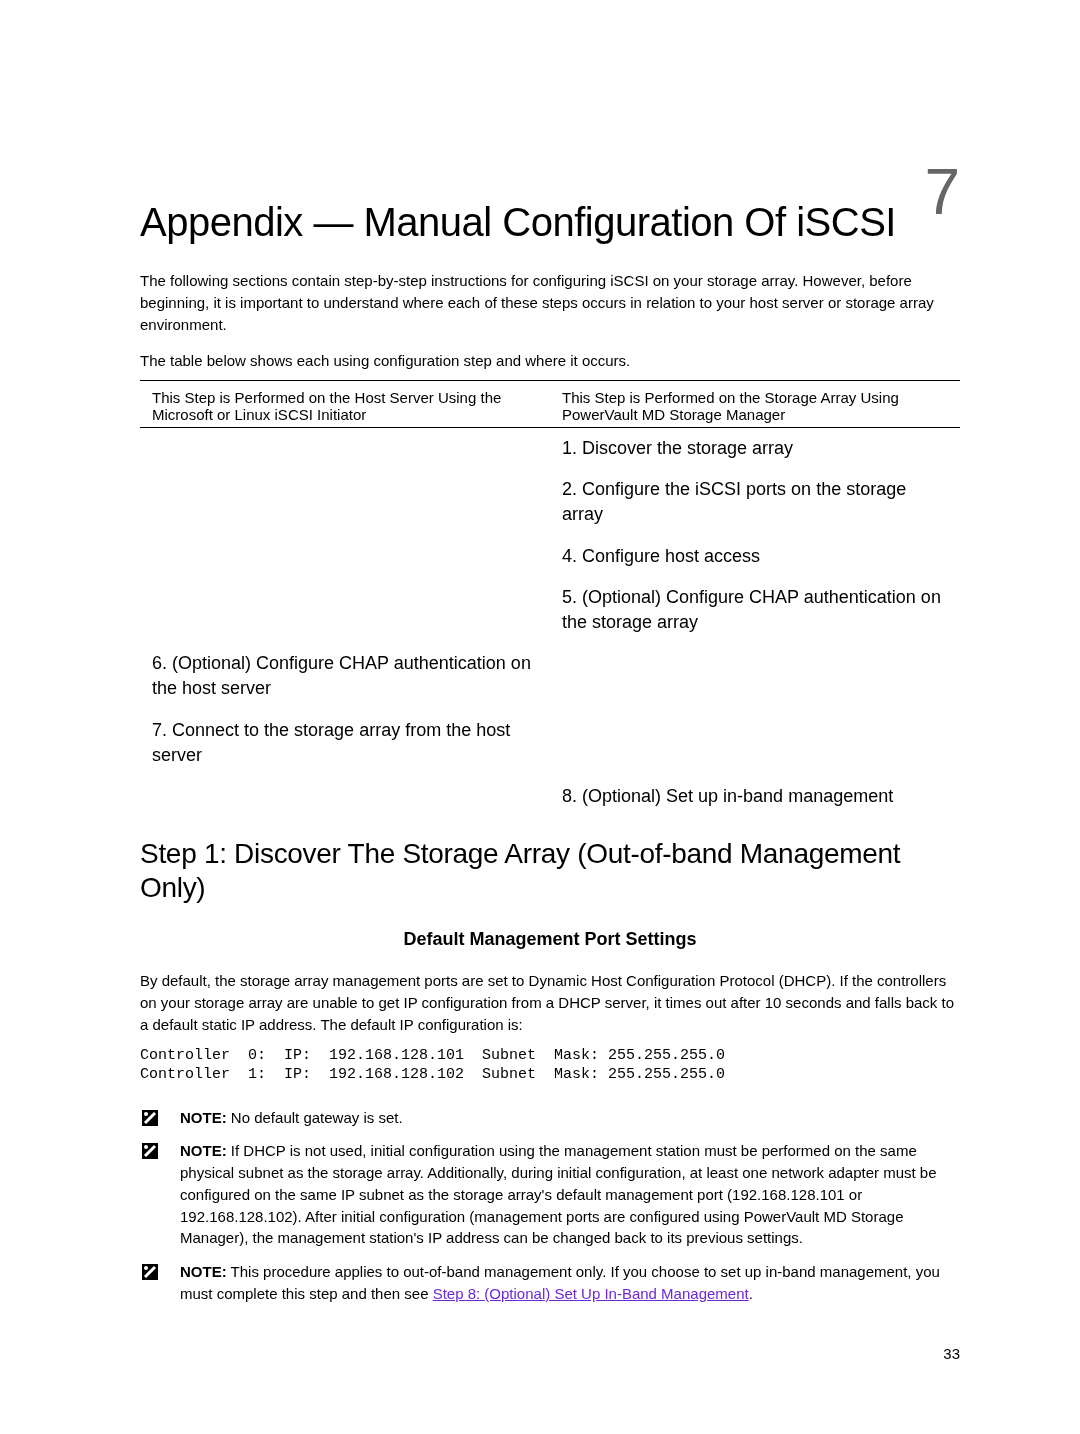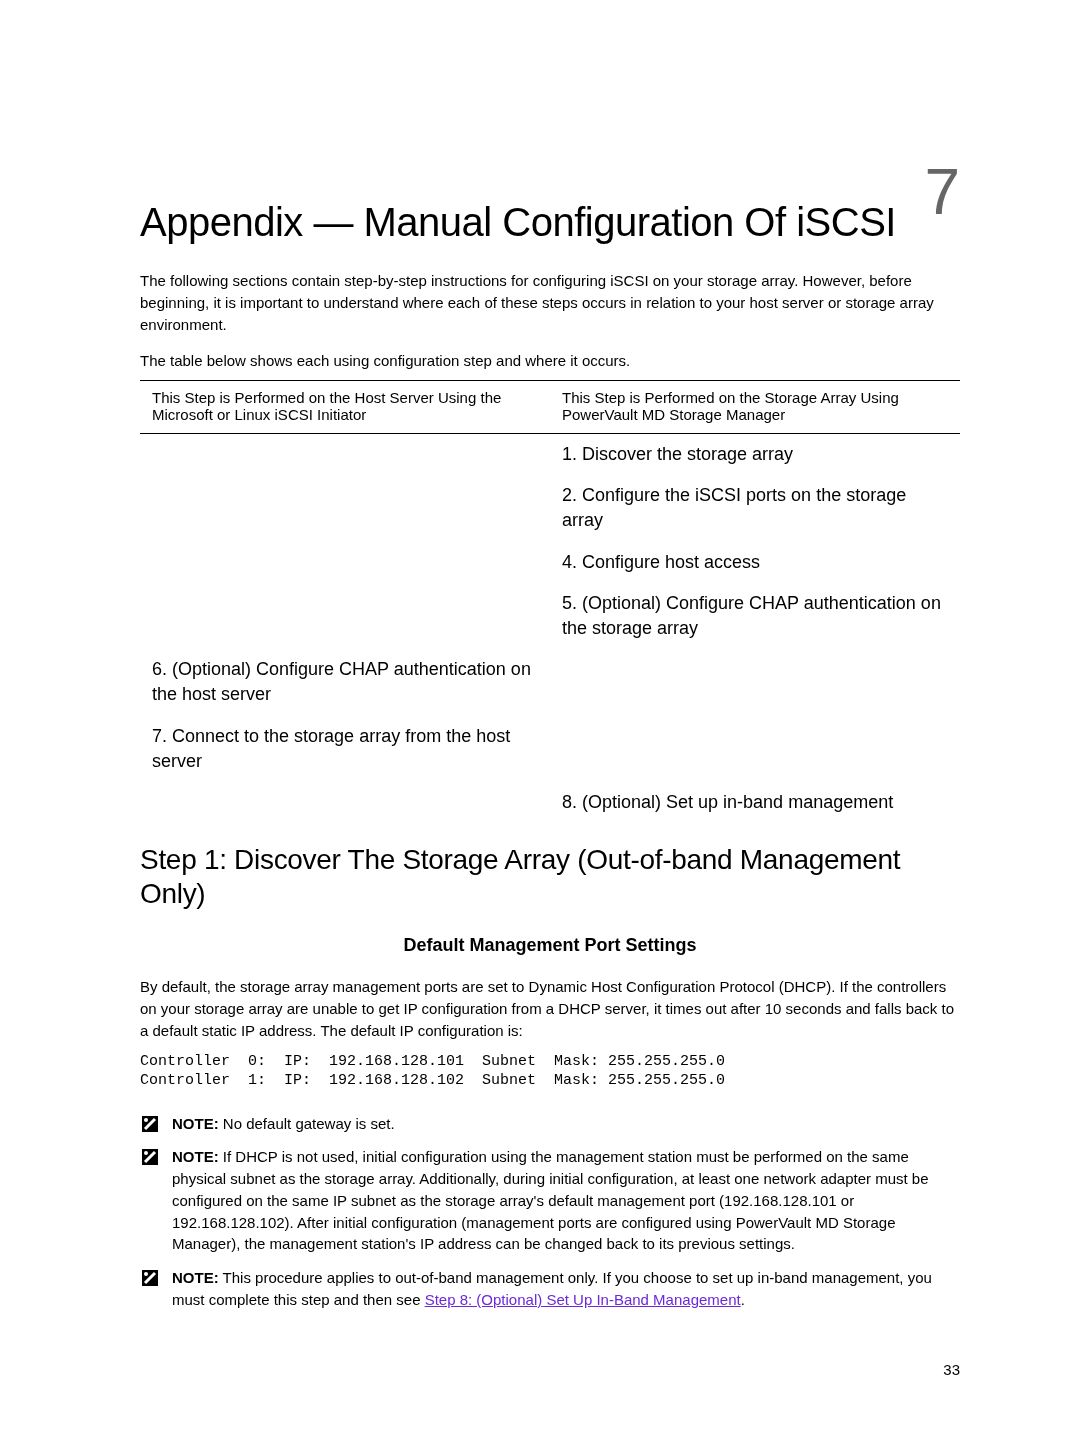--- a/index.html
+++ b/index.html
@@ -40,21 +40,21 @@
     }
     .config-table {
       width: 100%;
       border-collapse: collapse;
       margin-bottom: 20px;
     }
     .config-table th {
       text-align: left;
       font-weight: normal;
       font-size: 15px;
-      padding: 8px 12px 10px 12px;
+      padding: 8px 12px 4px 12px;
       border-top: 1px solid #000;
       border-bottom: 1px solid #000;
       vertical-align: top;
       width: 50%;
     }
     .config-table td {
       font-size: 18px;
       padding: 8px 12px;
       vertical-align: top;
       line-height: 1.4;
@@ -93,29 +93,29 @@
       line-height: 1.45;
     }
     .note-icon {
       flex: 0 0 auto;
       width: 20px;
       height: 20px;
       margin-right: 12px;
       margin-top: 1px;
     }
     .note-icon svg { width: 100%; height: 100%; }
-    .note-text { flex: 1; }
+    .note-text { flex: 1; margin-left: 8px; }
     .note-text strong { font-weight: bold; }
     .link {
       color: #6d28d9;
       text-decoration: underline;
     }
     .page-number {
       position: absolute;
-      bottom: 56px;
+      bottom: 72px;
       right: 120px;
       font-size: 15px;
     }
   </style>
 </head>
 <body>
 
 <div class="chapter-number">7</div>
 
 <h1>Appendix — Manual Configuration Of iSCSI</h1>

